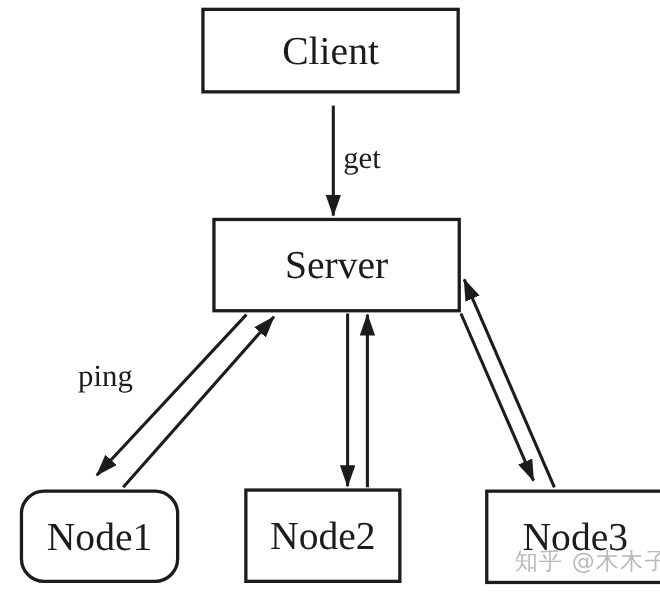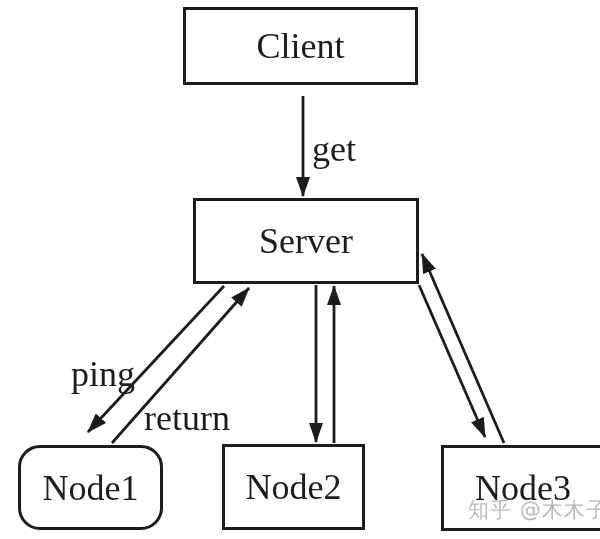--- a/index.html
+++ b/index.html
@@ -38,27 +38,27 @@
     font-size: 36px;
     color: var(--line, #1c1c1c);
   }
   .box-client { left: 183px; top: 7px;  width: 235px; height: 78px; }
   .box-server { left: 193px; top: 198px; width: 226px; height: 86px; }
   .box-node1  { left: 18px;  top: 445px; width: 145px; height: 85px; border-radius: 22px; }
   .box-node2  { left: 222px; top: 444px; width: 143px; height: 86px; }
   .box-node3  { left: 441px; top: 445px; width: 164px; height: 86px; }
   .edge-label {
     position: absolute;
-    font-size: 36px;
+    font-size: 28px;
     line-height: 1;
     color: var(--line, #1c1c1c);
     white-space: nowrap;
   }
   .label-get    { left: 312px; top: 131px; }
-  .label-ping   { left: 71px;  top: 356px; }
+  .label-ping   { left: 71px;  top: 329px; }
   .label-return { left: 144px; top: 400px; }
   .watermark {
     position: absolute;
     left: 468px;
     top: 500px;
     font-size: 21px;
     line-height: 1;
     letter-spacing: 1px;
     color: var(--watermark_color, #b9b9b9);
     font-family: "DejaVu Sans", "Liberation Sans", sans-serif;
@@ -102,17 +102,16 @@
   </div>
 
   <div class="box box-node3">
     <span>Node3</span>
   </div>
 
   <div class="edge-label label-get">get</div>
 
   <div class="edge-label label-ping">ping</div>
 
-  <div class="edge-label label-return">return</div>
 
   <div class="watermark">知乎 @木木子</div>
 
 </div>
 
 </body></html>

